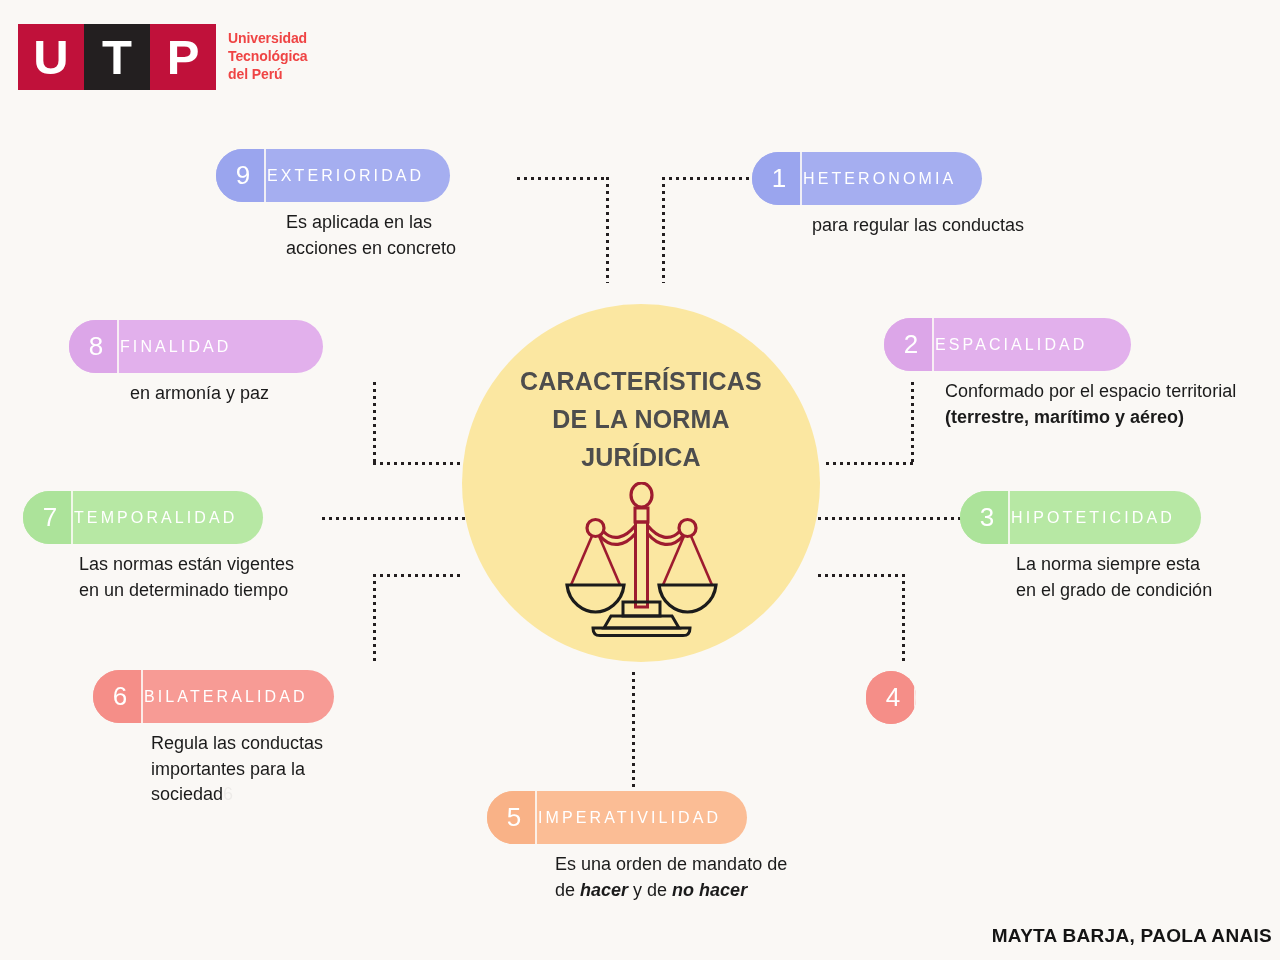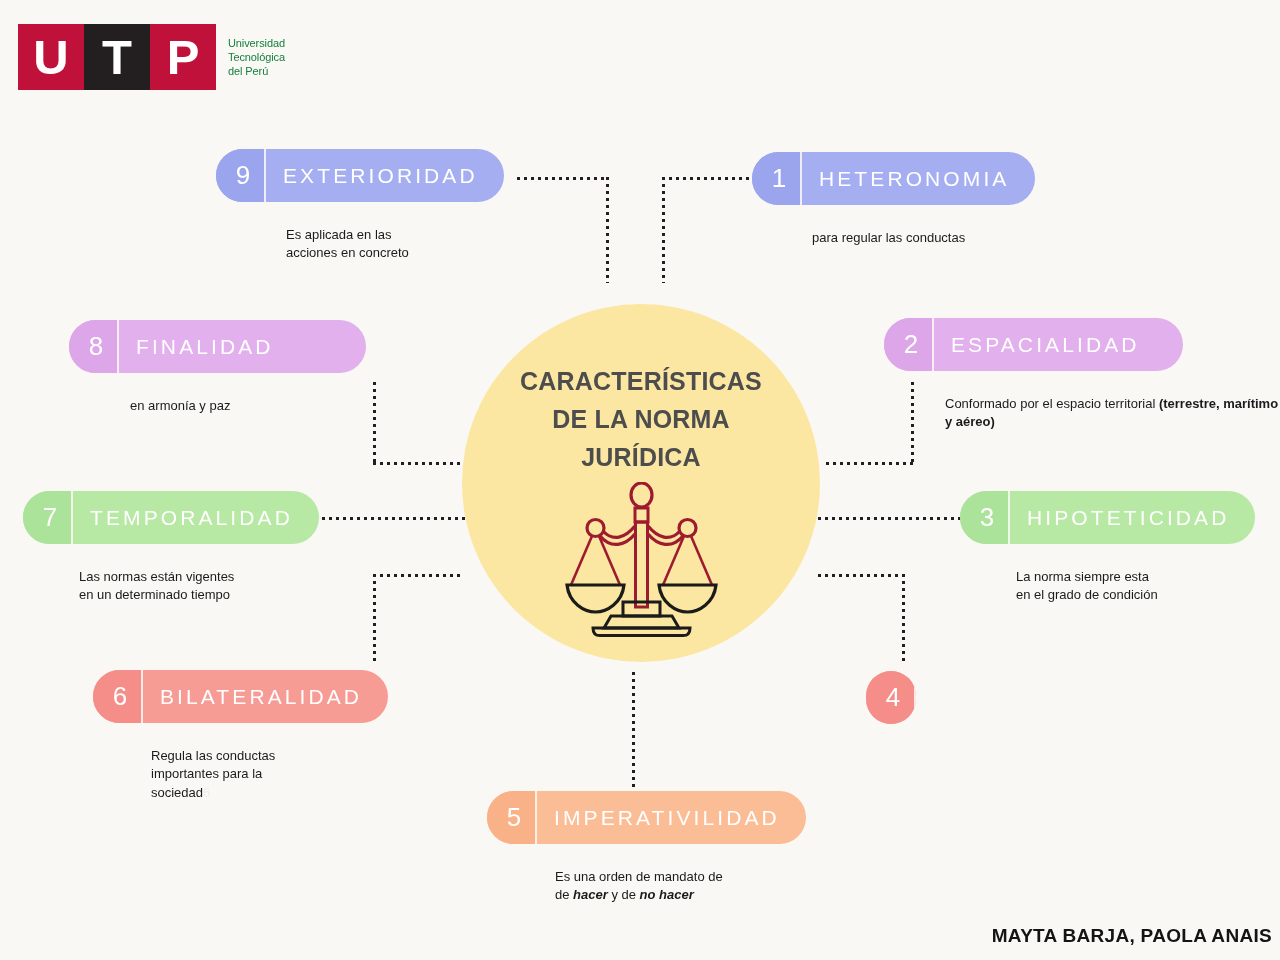--- a/index.html
+++ b/index.html
@@ -41,23 +41,23 @@
     font-family: "Liberation Sans", sans-serif;
     font-weight: bold;
     font-size: 49px;
     letter-spacing: 0;
     line-height: 1;
   }
   .logo-cell.red { background: #c0113a; }
   .logo-cell.black { background: #231f20; }
   .logo-text {
     margin-left: 12px;
-    color: #15803d;
-    font-size: 11px;
-    font-weight: normal;
+    color: #ef4444;
+    font-size: 14px;
+    font-weight: bold;
     line-height: 1.28;
     letter-spacing: -0.1px;
   }
 
   
   .center-circle {
     position: absolute;
     left: 462px;
     top: 304px;
     width: 358px;
@@ -106,30 +106,30 @@
   }
   .pill-divider {
     width: 2px;
     background: #fbf9f6;
     opacity: 0.85;
   }
   .pill-label {
     display: flex;
     align-items: center;
     color: #ffffff;
-    font-size: 21px;
+    font-size: 16px;
     letter-spacing: 3.1px;
-    padding: 0 26px 0 17px;
+    padding: 0 26px 0 1px;
     white-space: nowrap;
   }
   .desc {
     color: #1b1b1b;
-    font-size: 13px;
+    font-size: 18px;
     line-height: 1.42;
-    margin-top: 24px;
+    margin-top: 8px;
   }
   .desc b { font-weight: bold; }
   .desc i { font-style: italic; font-weight: bold; }
 
   
   .dot-h {
     position: absolute;
     height: 3px;
     background-image: radial-gradient(circle at 1.5px 1.5px, #231f20 1.5px, transparent 1.6px);
     background-size: 7px 3px;

